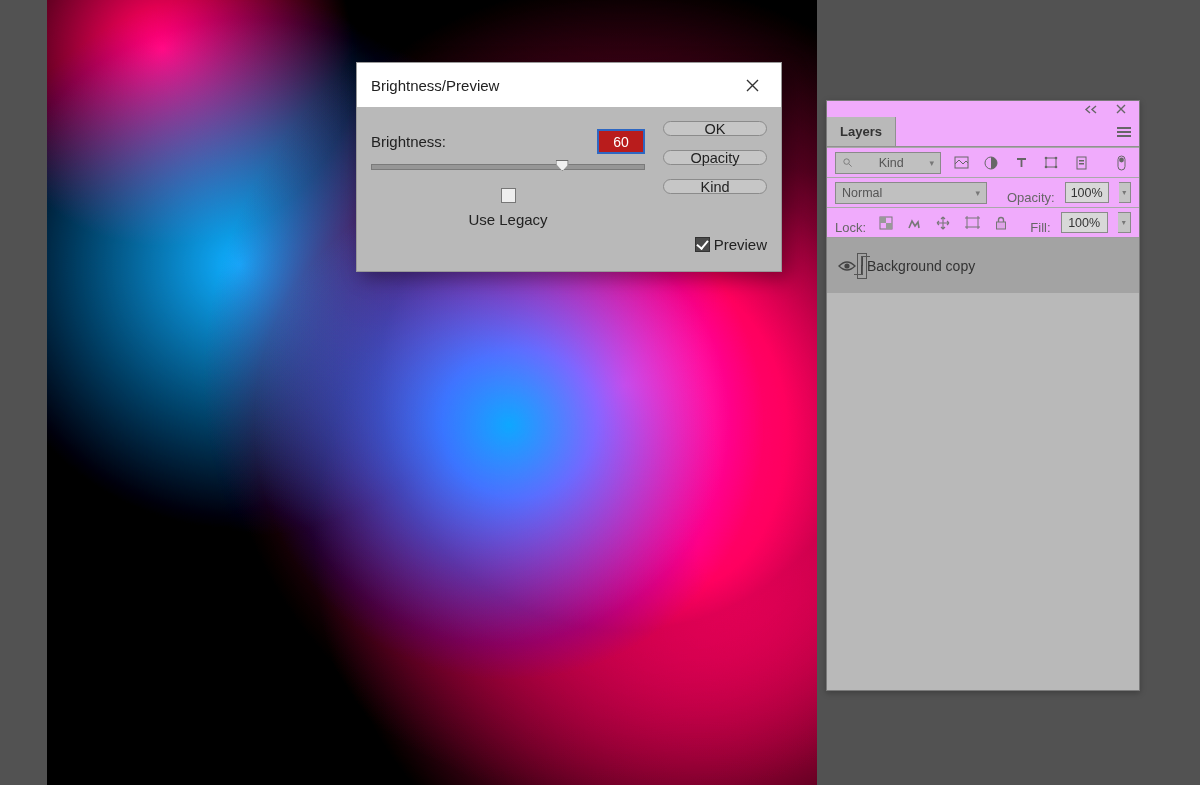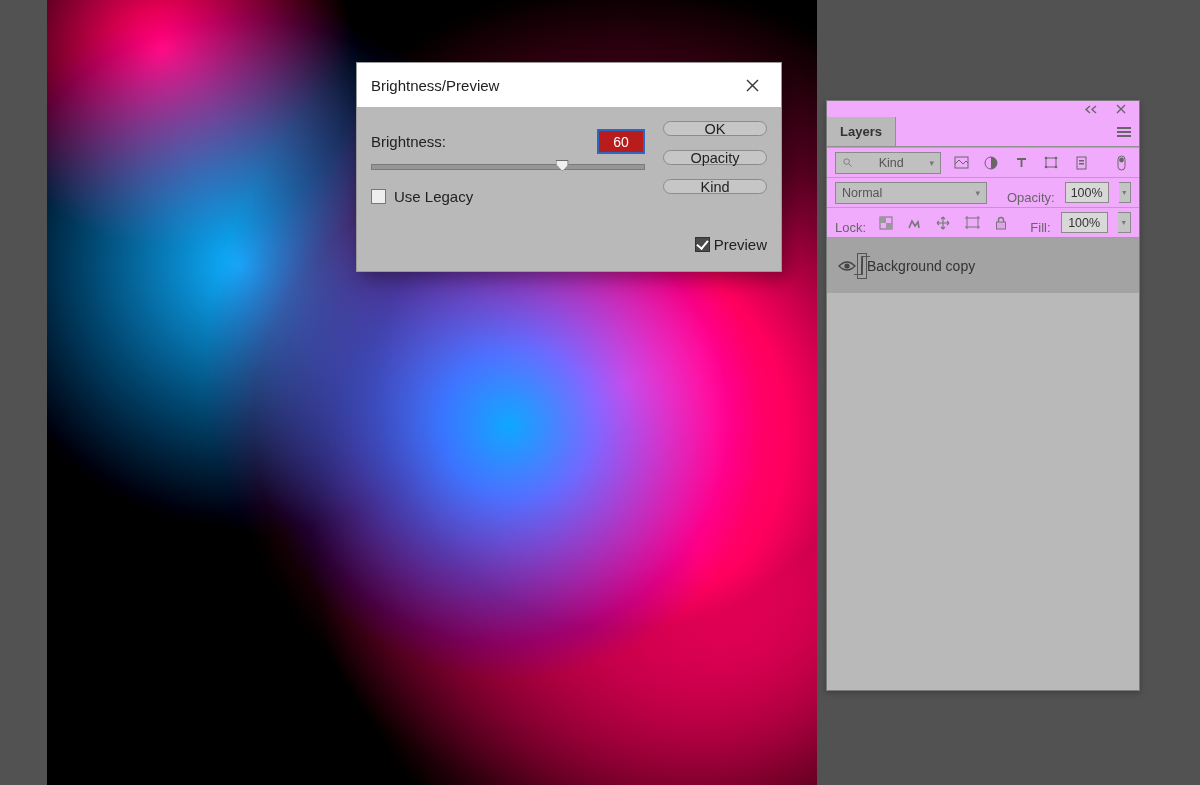--- a/index.html
+++ b/index.html
@@ -58,21 +58,21 @@
   .slider-track {
     position:relative; height:6px; background:#969696; border:1px solid #7a7a7a;
     margin: 10px 0 0 0;
   }
   .slider-knob {
     position:absolute; top:-5px; width:13px; height:11px; transform:translateX(-50%);
     background:#f0f0f0; border:1px solid #6e6e6e;
     clip-path: polygon(50% 100%, 0 35%, 0 0, 100% 0, 100% 35%);
   }
 
-  .checkbox-row { display:flex; align-items:center; gap:8px; margin-top:14px; }
+  .checkbox-row { display:flex; align-items:center; gap:8px; margin-top:14px;flex-direction:column; }
   .chk {
     width:15px; height:15px; border:1px solid #777; background:#eee; display:inline-block;
     position:relative;
   }
   .chk.checked { background:#4a4a4a; border-color:#333; }
   .chk.checked::after {
     content:""; position:absolute; left:3px; top:0px; width:5px; height:9px;
     border:solid #fff; border-width:0 2px 2px 0; transform:rotate(40deg);
   }
   .chk-label { font-size:15px; color:#222; }

